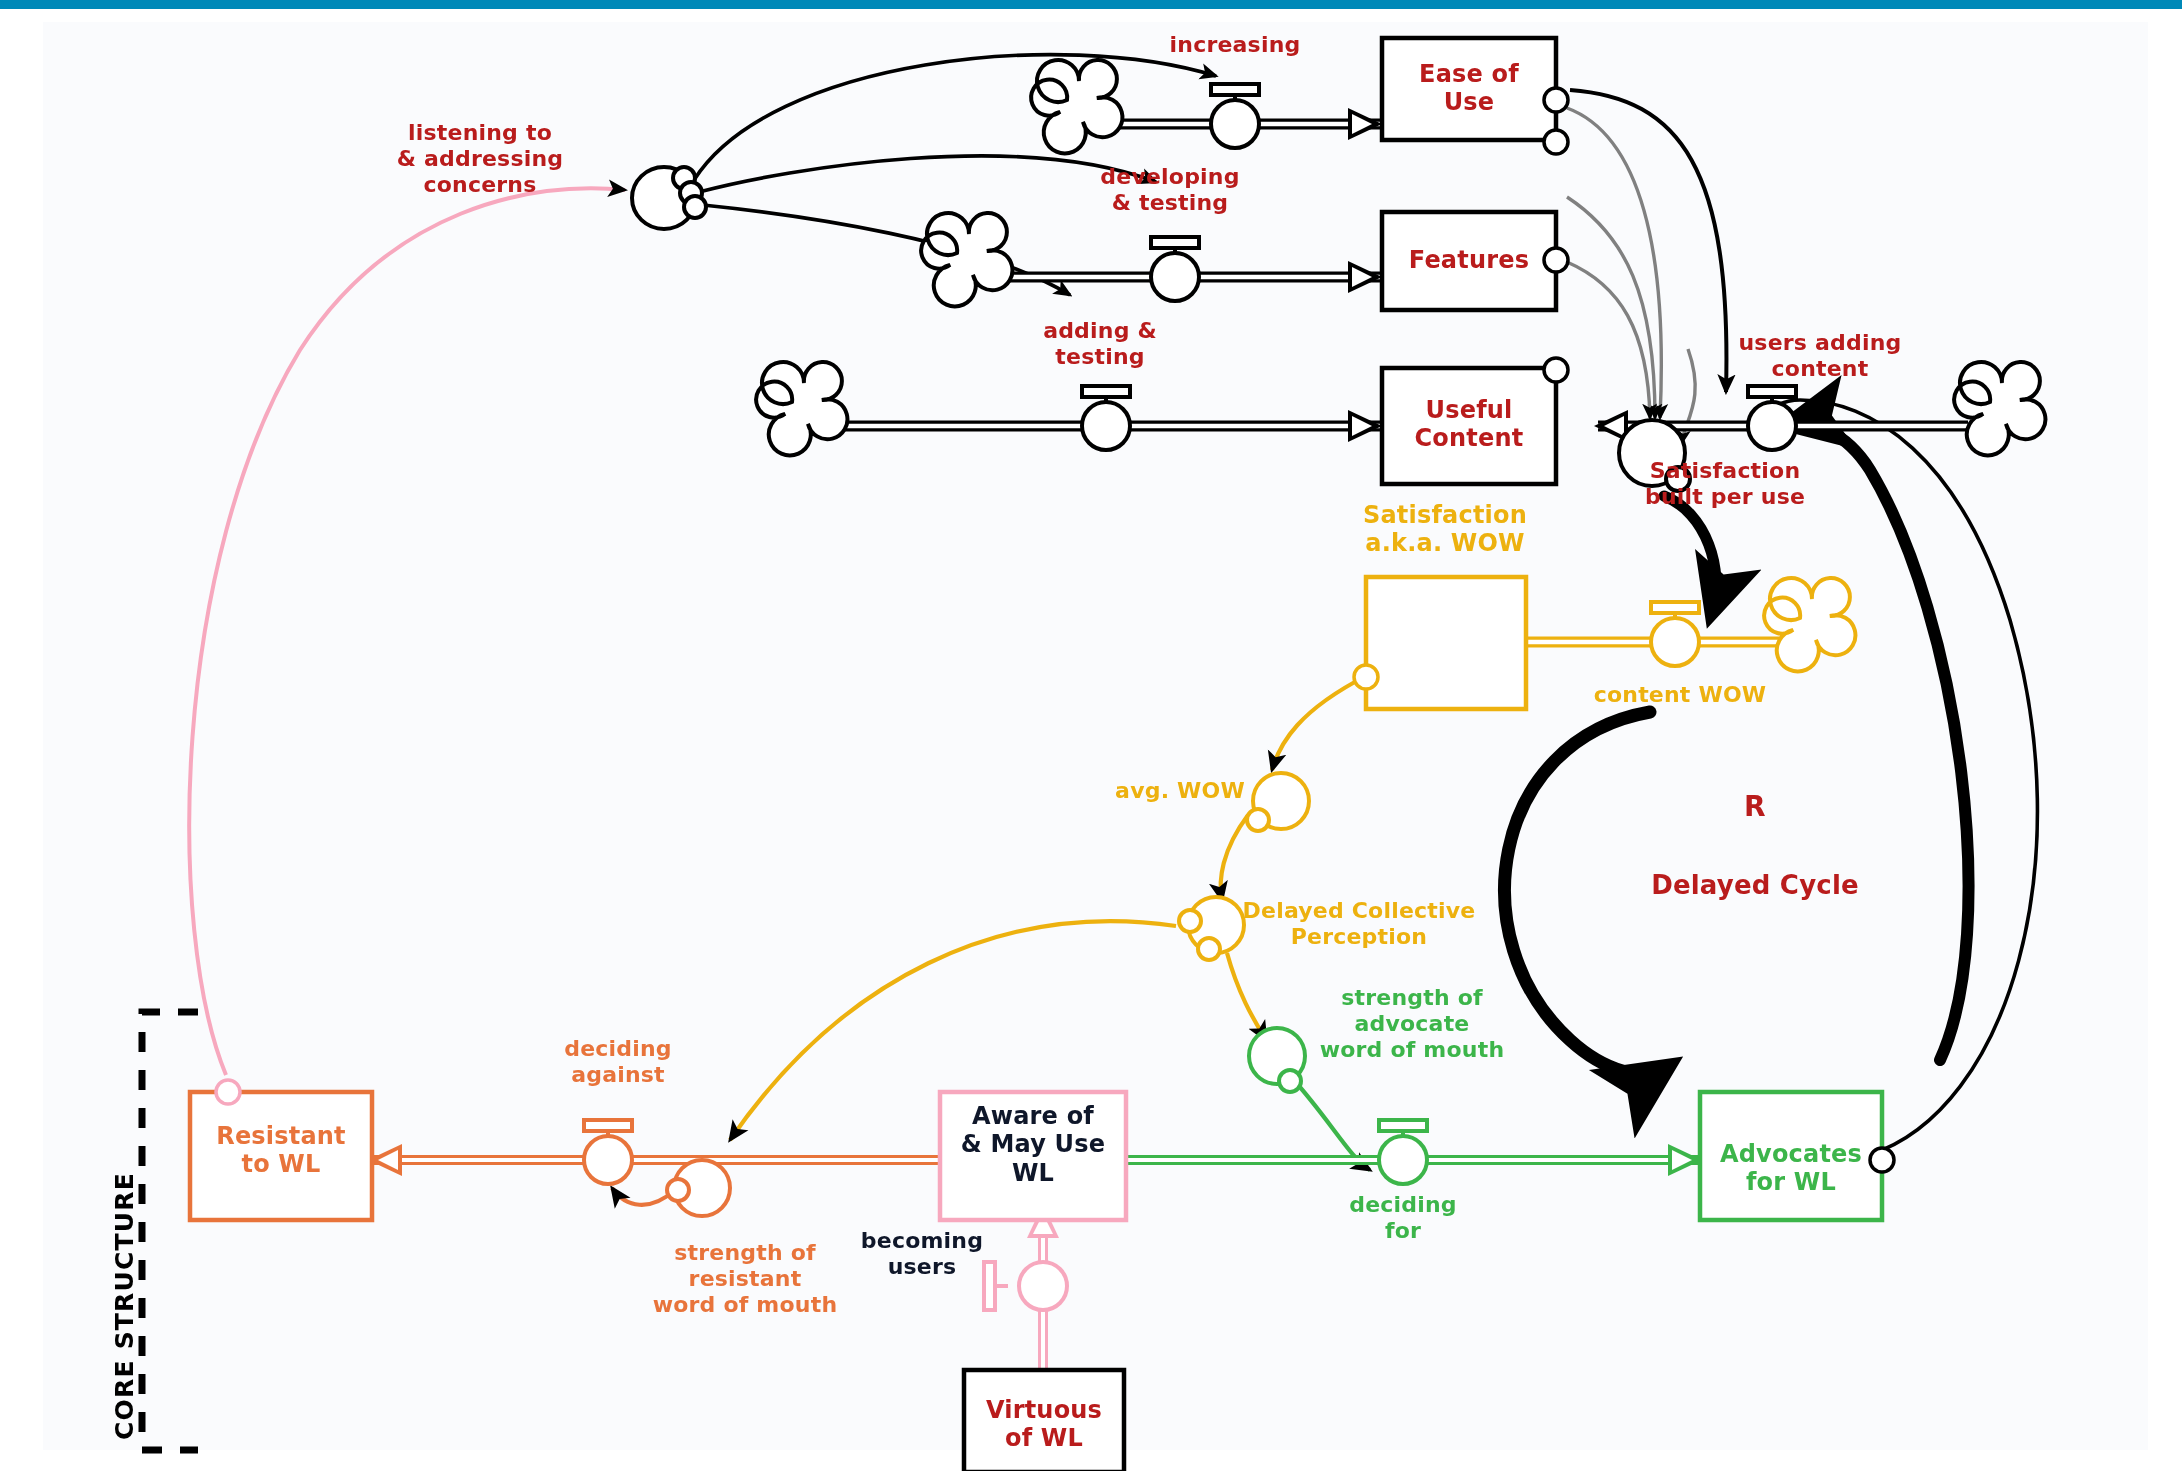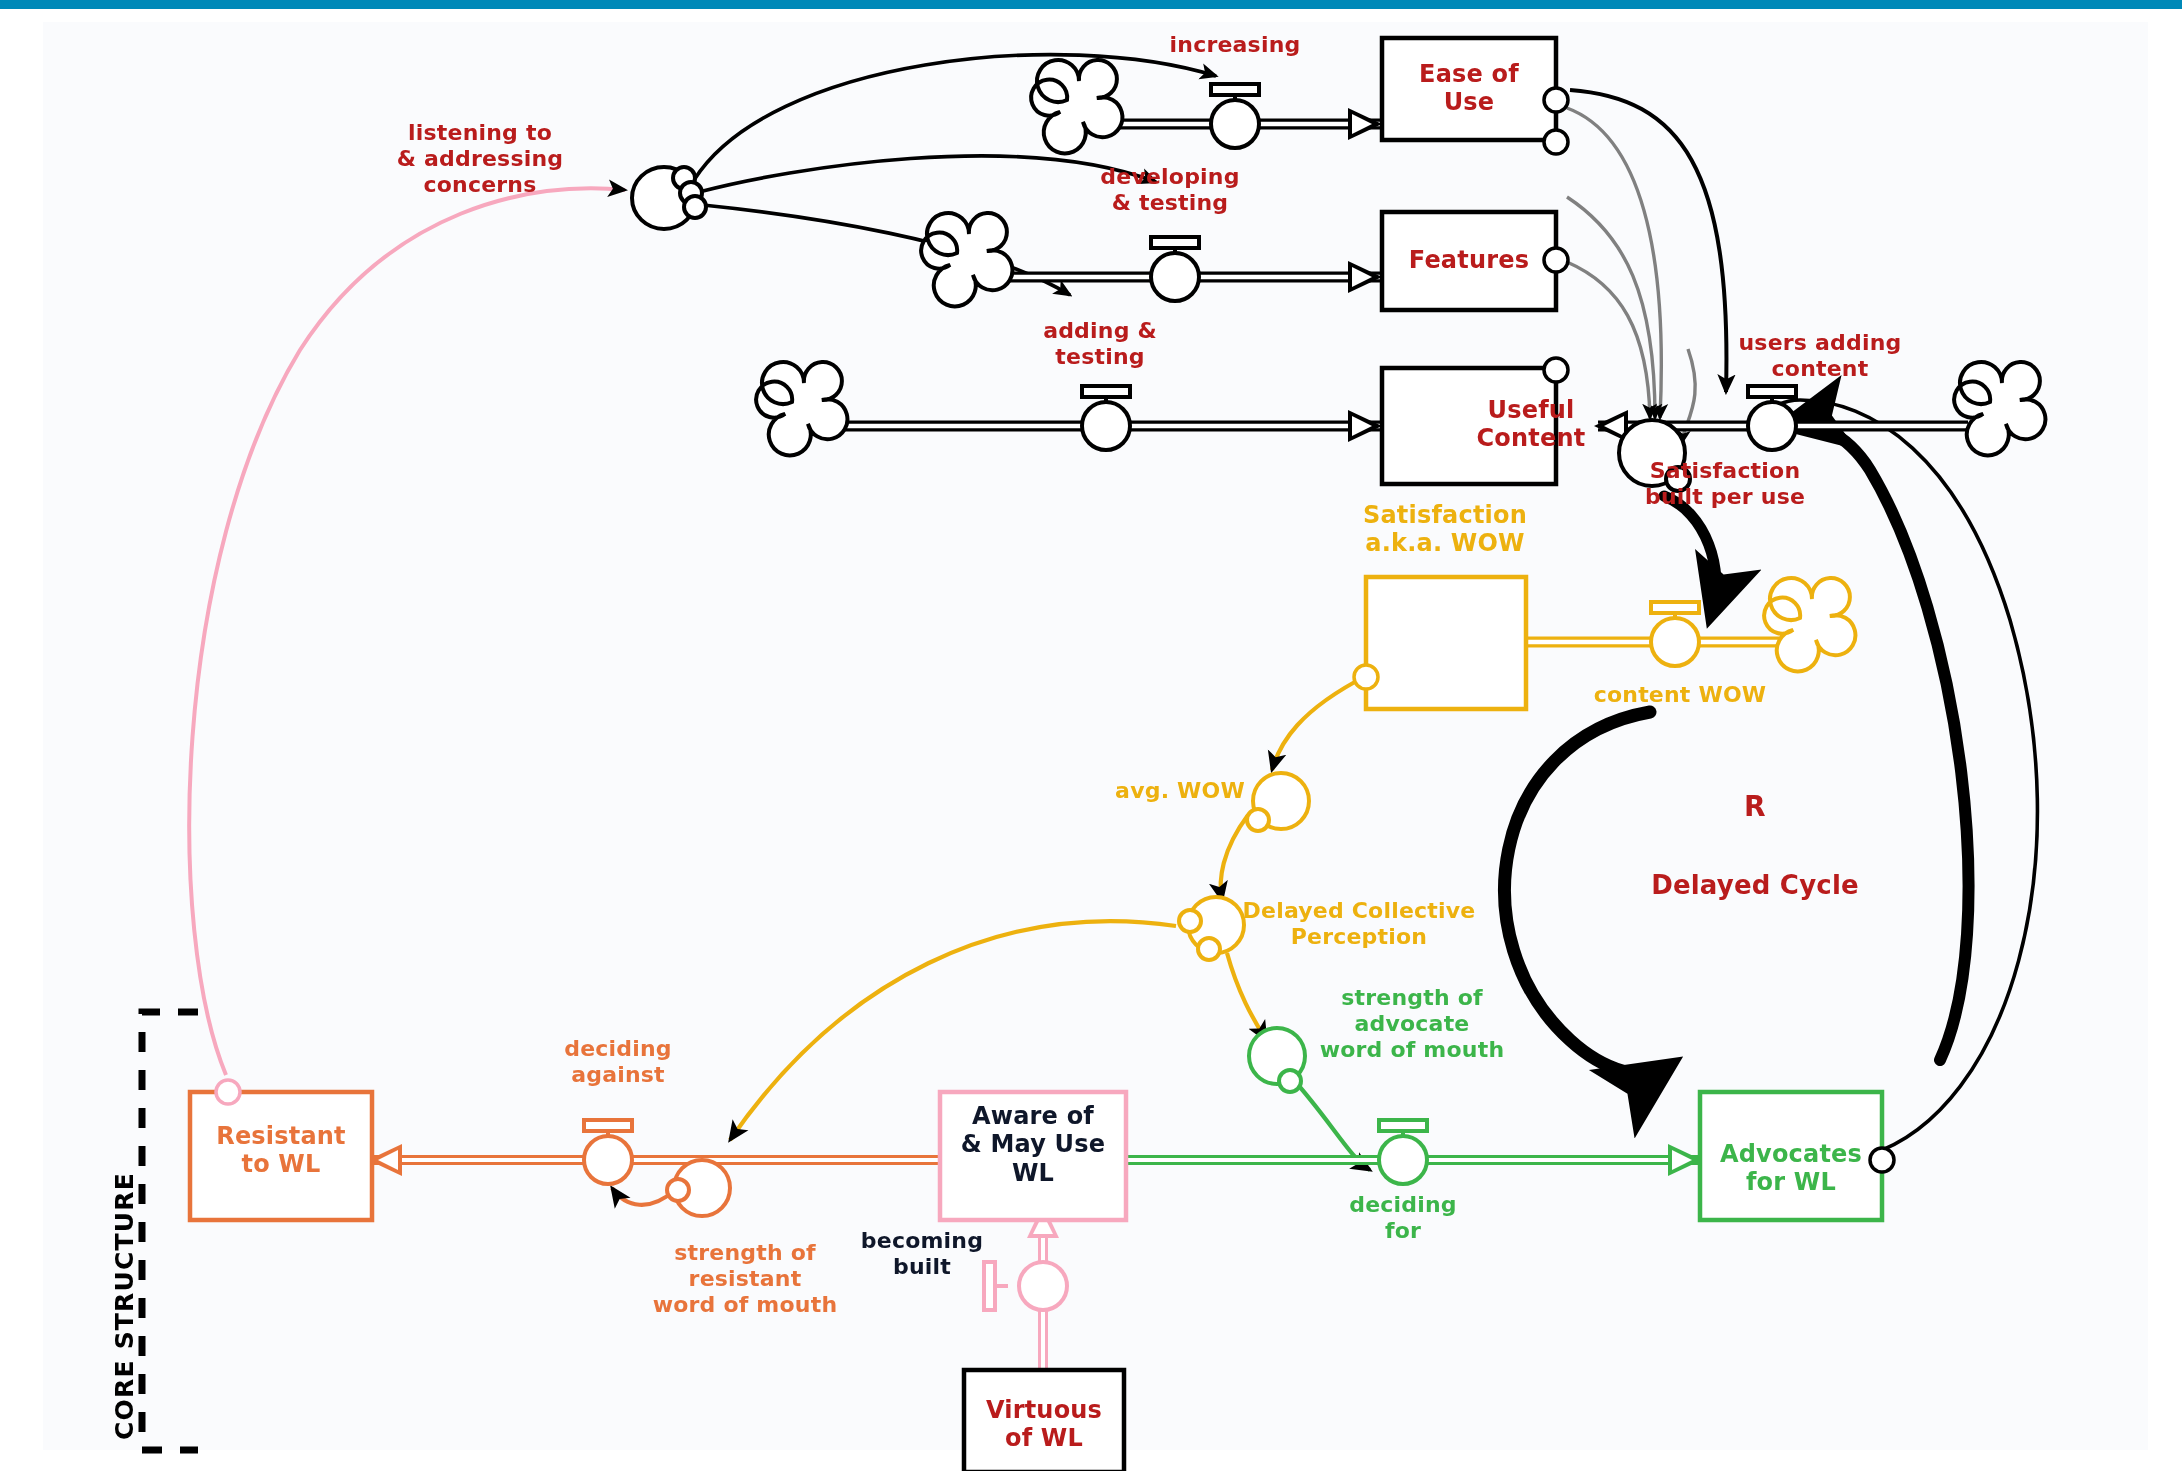--- a/index.html
+++ b/index.html
@@ -283,21 +283,21 @@
 <div class="lbl black s22" style="left:1060px;top:164px;width:220px;">developing
 &amp; testing</div>
 <div class="lbl black s22" style="left:1000px;top:318px;width:200px;">adding &amp;
 testing</div>
 <div class="lbl black s22" style="left:1700px;top:330px;width:240px;">users adding
 content</div>
 
 <div class="lbl black s24" style="left:1382px;top:60px;width:174px;">Ease of
 Use</div>
 <div class="lbl black s24" style="left:1382px;top:246px;width:174px;">Features</div>
-<div class="lbl black s24" style="left:1444px;top:396px;width:174px;text-align:center;">Useful
+<div class="lbl black s24" style="left:1382px;top:396px;width:174px;text-align:center;">Useful
 Content</div>
 
 <div class="lbl black s22" style="left:1585px;top:458px;width:280px;">Satisfaction
 built per use</div>
 
 <div class="lbl gold s24" style="left:1310px;top:501px;width:270px;">Satisfaction
 a.k.a. WOW</div>
 <div class="lbl gold s22" style="left:1580px;top:682px;width:200px;">content WOW</div>
 <div class="lbl gold s22" style="left:1100px;top:778px;width:160px;">avg. WOW</div>
 <div class="lbl gold s22" style="left:1228px;top:898px;width:262px;">Delayed Collective
@@ -316,21 +316,21 @@
 <div class="lbl orange s22" style="left:620px;top:1240px;width:250px;">strength of
 resistant
 word of mouth</div>
 <div class="lbl orange s24" style="left:190px;top:1122px;width:182px;">Resistant
 to WL</div>
 
 <div class="lbl pink s24" style="left:940px;top:1102px;width:186px;">Aware of
 &amp; May Use
 WL</div>
 <div class="lbl pink s22" style="left:832px;top:1228px;width:180px;">becoming
-built</div>
+users</div>
 
 <div class="lbl black s24" style="left:964px;top:1396px;width:160px;">Virtuous
 of WL</div>
 
 <div class="lbl black s28" style="left:1725px;top:790px;width:60px;">R</div>
 <div class="lbl black s26" style="left:1620px;top:870px;width:270px;">Delayed Cycle</div>
 
 <div class="core-struct" style="left:110px;top:1440px;">CORE STRUCTURE</div>
 
 </body></html>

